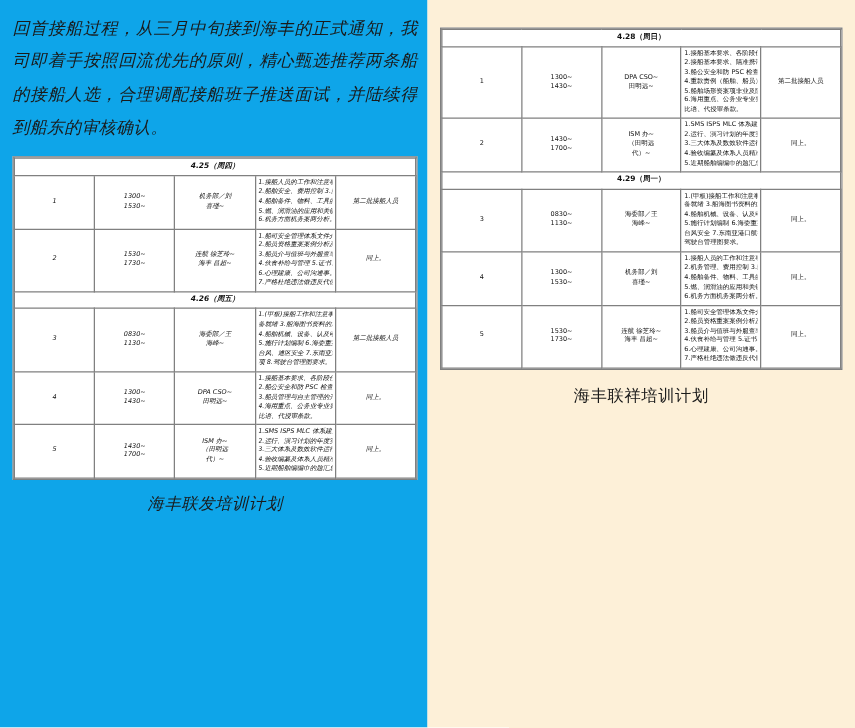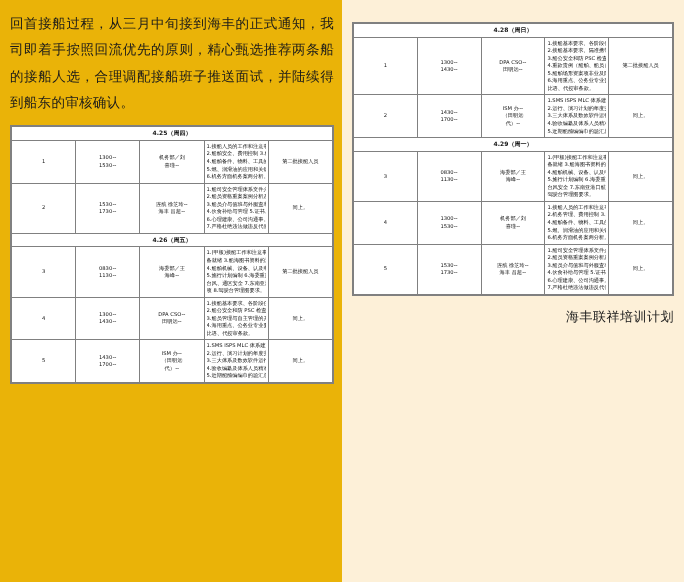--- a/index.html
+++ b/index.html
@@ -14,22 +14,23 @@
     width: 684px; height: 582px;
     display: flex;
     overflow: hidden;
   }
   .col {
     position: relative;
     height: 100%;
   }
   .col-left {
     width: 342px;
-    background: #eab308;
+    background: #0ea5e9;
     padding: 10px 8px 0 10px;
+    font-style: italic;
   }
   .col-right {
     width: 342px;
     background: #fdf0d8;
     padding: 10px 10px 0 10px;
   }
   .intro {
     font-size: 13.5px;
     line-height: 1.95;
     color: #1a1a1a;
@@ -72,21 +73,21 @@
   .c-time span, .c-who span { display: block; }
   .c-body div { white-space: nowrap; overflow: hidden; }
 
   .caption {
     text-align: center;
     font-size: 13px;
     color: #1a1a1a;
     margin-top: 10px;
     letter-spacing: 0.5px;
   }
-  .caption-right { margin-top: 12px; text-align: right; }
+  .caption-right { margin-top: 12px; }
 
   
   .right-inner {
     margin-top: 12px;
   }
 </style>
 </head>
 <body>
 
 <div class="page">
@@ -196,20 +197,21 @@
                 <div>2.运行、演习计划的年度实施~</div>
                 <div>3.三大体系及数效软件运行中的问题解答和要求</div>
                 <div>4.验收编纂及体系人员精准配额~</div>
                 <div>5.近期船舶编编巾的题汇总。</div>
               </td>
               <td class="c-note"><span>同上。</span></td>
             </tr>
           </tbody>
       </table>
     </div>
+    <div class="caption">海丰联发培训计划</div>
   </div>
 
   <div class="col col-right">
     <div class="right-inner">
       <div class="tbl-wrap">
         <table class="tbl">
           <tbody id="right-tbody">
               <tr class="day-row">
                 <td colspan="5">4.28（周日）</td>
               </tr>

